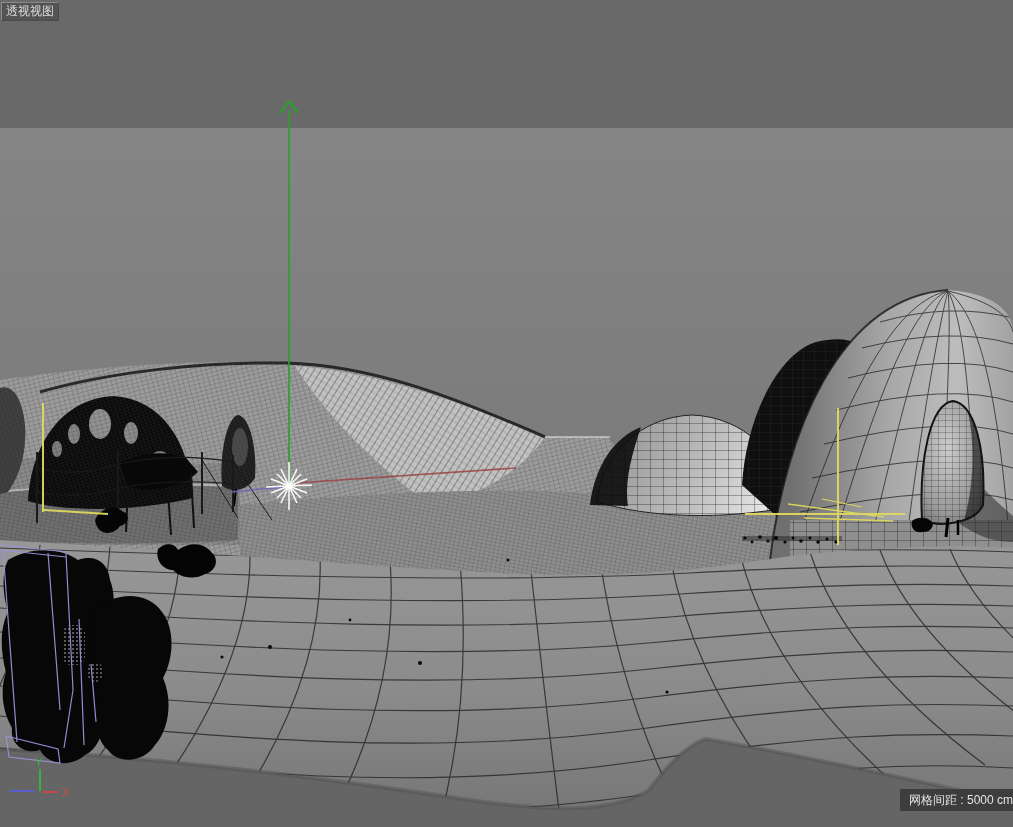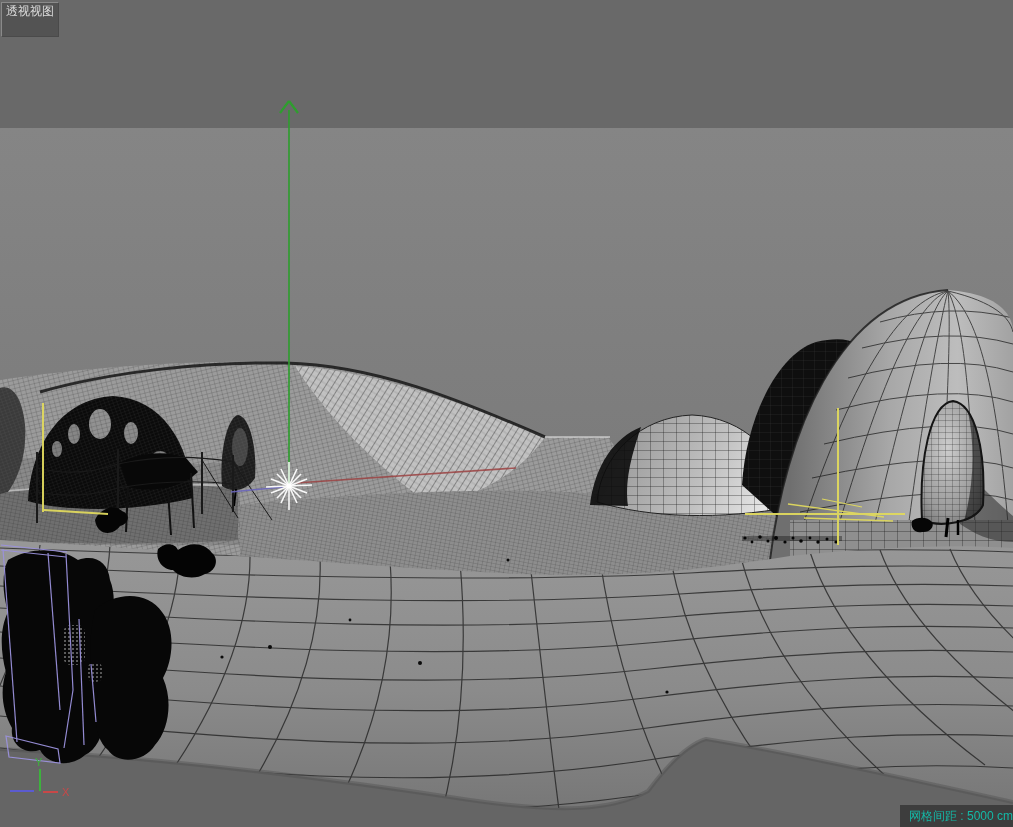--- a/index.html
+++ b/index.html
@@ -3,28 +3,28 @@
 <meta charset="utf-8">
 <style>
   html,body{margin:0;padding:0;background:#444;}
   .viewport{
     position:relative;width:1013px;height:827px;overflow:hidden;
     font-family:"Liberation Sans",sans-serif;
     background:#7e7e7e;user-select:none;
   }
   .view-label{
     position:absolute;top:2px;left:1px;z-index:20;
-    padding:1px 4px 18px 4px;font-size:12px;line-height:14px;
+    padding:1px 4px 2px 4px;font-size:12px;line-height:14px;
     color:#dcdcdc;background:rgba(80,80,80,.85);
     border:1px solid #8a8a8a;border-right-color:#4a4a4a;border-bottom-color:#4a4a4a;
   }
   .status-bar{
-    position:absolute;right:0;bottom:0;z-index:20;
+    position:absolute;right:0;bottom:16px;z-index:20;
     width:113px;height:22px;line-height:22px;
-    background:#3d3d3d;color:#14b8a6;font-size:12px;
+    background:#3d3d3d;color:#e5e5e5;font-size:12px;
     padding-left:9px;box-sizing:border-box;white-space:nowrap;
   }
   svg{position:absolute;top:0;left:0;}
   text{font-family:"Liberation Sans",sans-serif;}
 </style>
 </head>
 <body>
 
 <div class="viewport">
 

